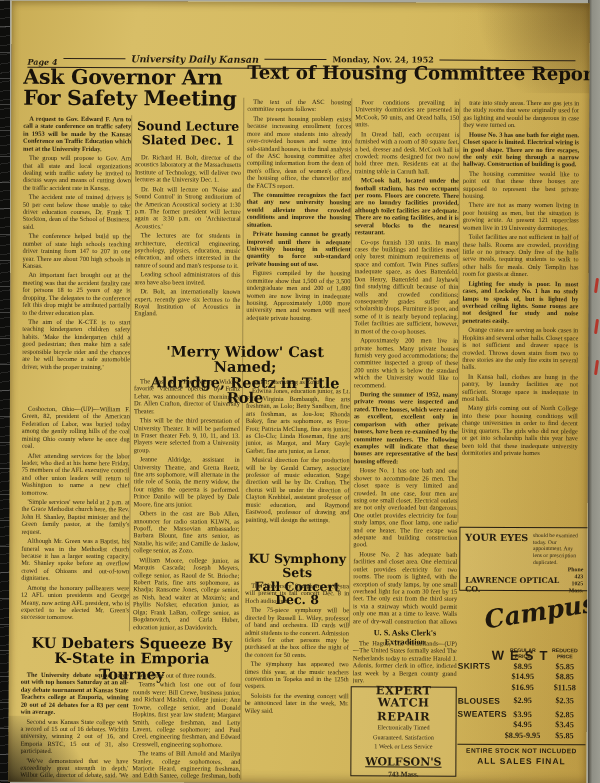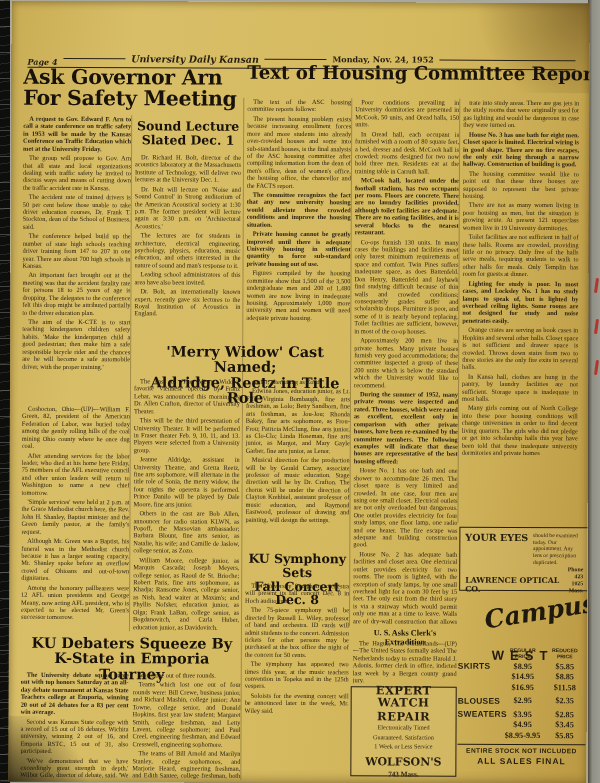--- a/index.html
+++ b/index.html
@@ -47,21 +47,21 @@
   .eyes{display:flex;flex-direction:column;justify-content:space-between;padding:4px 5px;box-sizing:border-box;}
   .eyes-top{display:flex;gap:5px;align-items:flex-start;}
   .eyes-title{font:700 9.5px "DejaVu Serif",serif;white-space:nowrap;}
   .eyes-body{font-size:5.6px;line-height:1.2;text-align:left;}
   .eyes-bottom{display:flex;justify-content:space-between;align-items:flex-end;}
   .eyes-name{font:700 7.8px "DejaVu Serif",serif;}
   .eyes-contact{font:700 5.8px "Liberation Serif",serif;text-align:right;line-height:1.25;}
   .watch{display:flex;flex-direction:column;align-items:center;justify-content:center;gap:1.5px;padding:4px;box-sizing:border-box;text-align:center;}
   .watch-big{font:700 11.5px/1.05 "DejaVu Serif",serif;letter-spacing:.5px;}
   .watch-sub{font-size:6.2px;line-height:1.25;}
-  .watch-name{font:700 11px "DejaVu Serif",serif;margin-top:4px;}
+  .watch-name{font:700 11px "DejaVu Serif",serif;margin-top:4px;text-decoration:underline;}
   .watch-addr{font:700 7.2px "Liberation Serif",serif;}
   .campus{box-sizing:border-box;padding:2px 5px;}
   .campus-logo{position:relative;height:50px;}
   .campus-script{position:absolute;left:26px;top:0;font:italic 700 25px "DejaVu Serif",serif;transform:rotate(-9deg);color:#1f180d;}
   .campus-west{position:absolute;left:34px;top:31px;font:700 13px "Liberation Sans",sans-serif;letter-spacing:6px;color:#241c10;margin-top:20px;}
   .campus-title{font:700 16px "DejaVu Serif",serif;text-align:center;letter-spacing:1.5px;margin:2px 0 3px;}
   .price-head{display:grid;grid-template-columns:44px 1fr 1fr;font:700 5.2px "Liberation Sans",sans-serif;text-align:center;margin-bottom:2px;}
   .price-row{display:grid;grid-template-columns:44px 1fr 1fr;align-items:center;height:10.5px;}
   .price-row .lab{font:700 8.4px "Liberation Sans",sans-serif;letter-spacing:.3px;}
   .price-row .val{font:700 8.2px "Liberation Serif",serif;text-align:center;}

